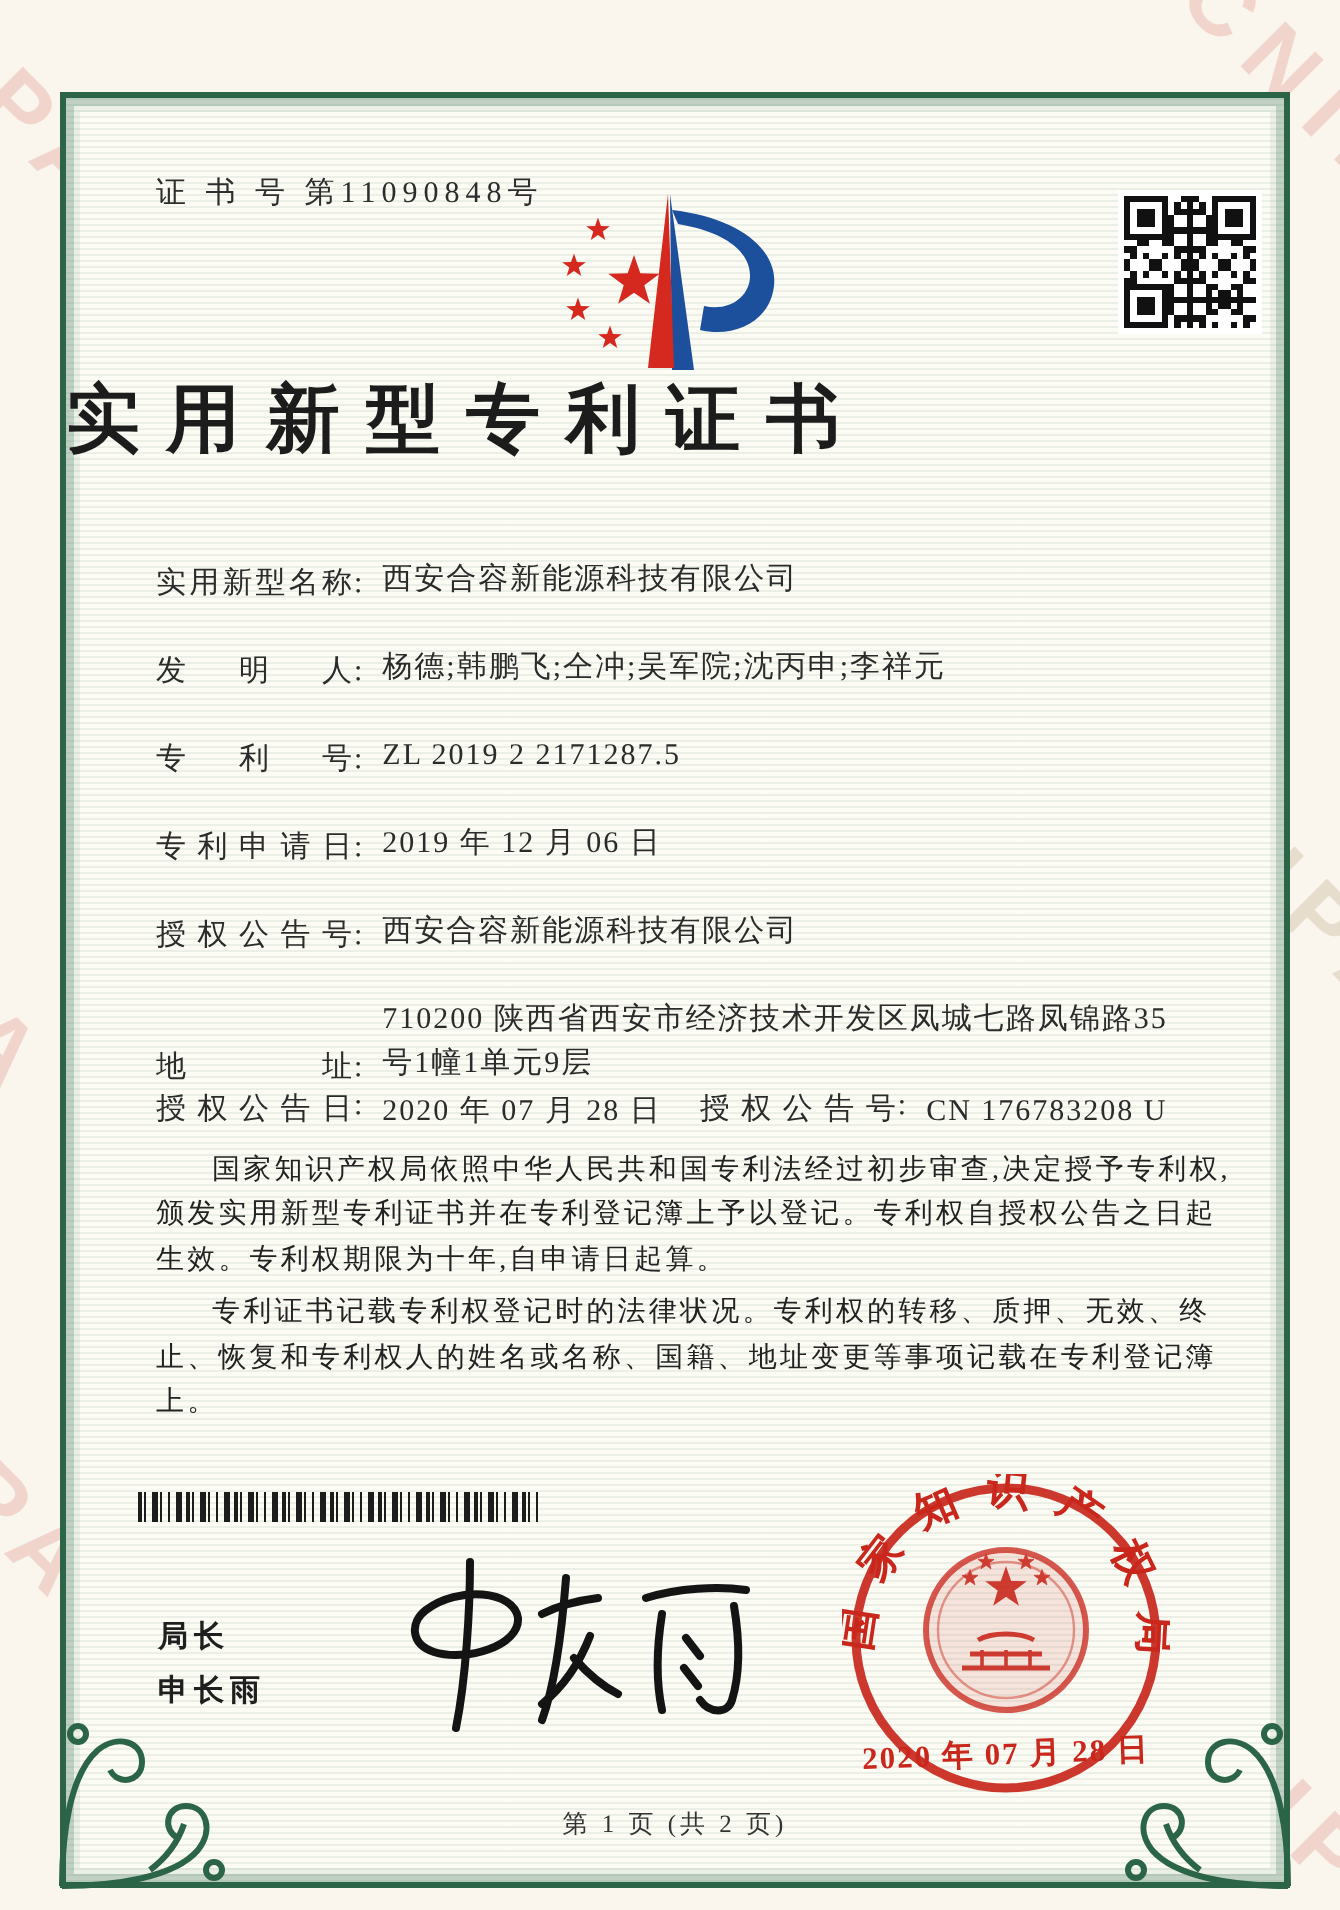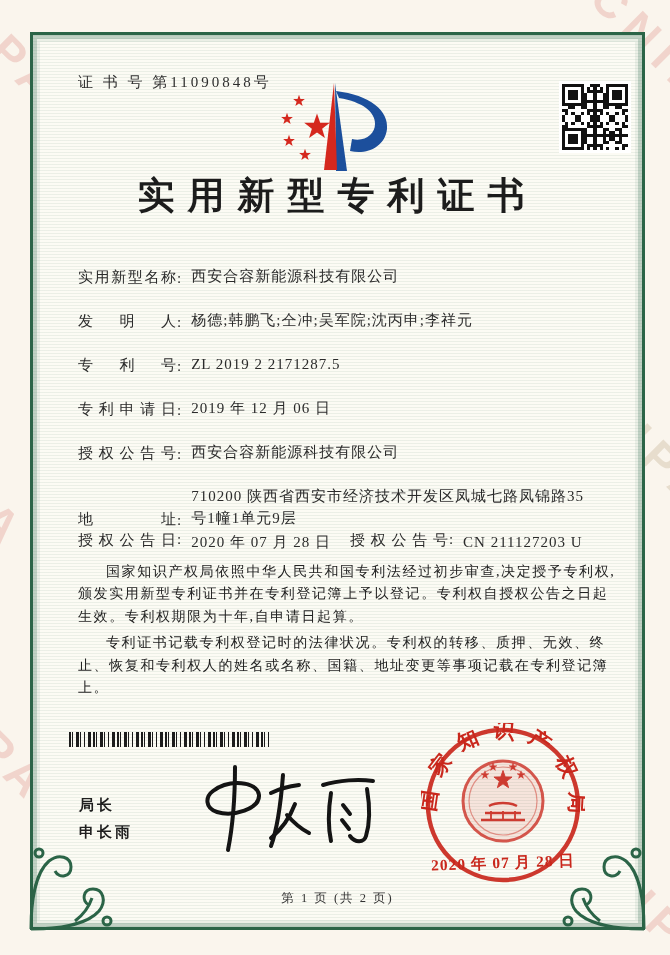--- a/index.html
+++ b/index.html
@@ -5,31 +5,31 @@
   html,body{margin:0;padding:0;background:#e9e9e9;}
   .page{position:relative;width:670px;height:955px;background:#faf5ed;overflow:hidden;
         font-family:"Liberation Serif","DejaVu Serif",serif;color:#2b2b2b;}
   
   .wm{position:absolute;font-family:"Liberation Sans","DejaVu Sans",sans-serif;font-weight:bold;
       font-size:46px;letter-spacing:10px;transform:rotate(45deg);transform-origin:left top;
       pointer-events:none;white-space:nowrap;}
   .wm.pink{color:rgba(224,150,140,.34);}
   .wm.tan{color:rgba(203,186,158,.40);}
   
-  .frame{position:absolute;left:30px;top:32px;width:609px;height:892px;border:3px solid #2b6447;
+  .frame{position:absolute;left:30px;top:46px;width:609px;height:892px;border:3px solid #2b6447;
          background-color:#fcfbf4;
          background-image:repeating-linear-gradient(0deg,rgba(125,158,138,.13) 0,rgba(125,158,138,.13) 1px,transparent 1px,transparent 3px);
          box-shadow:inset 0 0 0 4px rgba(43,100,71,.22), inset 0 0 0 7px rgba(43,100,71,.08);}
   .corner{position:absolute;width:100px;height:100px;}
   .corner.bl{left:-6px;bottom:-6px;transform:scaleX(-1);}
   .corner.br{right:-6px;bottom:-6px;}
   .certno{position:absolute;left:45px;top:38px;font-size:15px;letter-spacing:3px;color:#2d2d2d;}
   .logo{position:absolute;left:242px;top:48px;}
   .qr{position:absolute;left:526px;top:46px;background:#fff;padding:3px;}
-  .title{position:absolute;left:0;top:136px;width:100%;text-align:center;font-size:37px;
+  .title{position:absolute;left:0;top:136px;width:100%;text-align:left;font-size:37px;
          font-weight:bold;letter-spacing:13px;margin:0;color:#1c1c1c;}
   .row{position:absolute;left:45px;font-size:15px;display:flex;align-items:flex-end;}
   .lbl{display:inline-block;width:98px;text-align:justify;text-align-last:justify;flex:none;}
   .colon{margin:0 10px 0 1px;flex:none;}
   .val{max-width:402px;letter-spacing:1px;line-height:22px;}
   .grant-group{display:flex;}
   .paras{position:absolute;left:45px;top:522px;width:545px;}
   .paras p{margin:4px 0 2px 0;text-indent:2em;font-size:14px;line-height:22.4px;letter-spacing:1.6px;color:#222;}
   .barcode{position:absolute;left:36px;top:697px;width:200px;height:15px;
            background:repeating-linear-gradient(90deg,#1c1c1c 0 2px,transparent 2px 3px,#1c1c1c 3px 4px,
@@ -295,21 +295,21 @@
     </div>
     <div class="row" style="top:496px">
       <div class="grant-group">
         <span class="lbl">授权公告日</span>
           <span class="colon">:</span>
         <span class="val">2020 年 07 月 28 日</span>
       </div>
       <div class="grant-group" style="margin-left:19px">
         <span class="lbl">授权公告号</span>
           <span class="colon">:</span>
-        <span class="val">CN 211127203 U</span>
+        <span class="val">CN 176783208 U</span>
       </div>
     </div>
 
     <div class="paras">
       <p>国家知识产权局依照中华人民共和国专利法经过初步审查,决定授予专利权,颁发实用新型专利证书并在专利登记簿上予以登记。专利权自授权公告之日起生效。专利权期限为十年,自申请日起算。</p>
       <p>专利证书记载专利权登记时的法律状况。专利权的转移、质押、无效、终止、恢复和专利权人的姓名或名称、国籍、地址变更等事项记载在专利登记簿上。</p>
     </div>
 
     <div class="barcode"></div>
 

